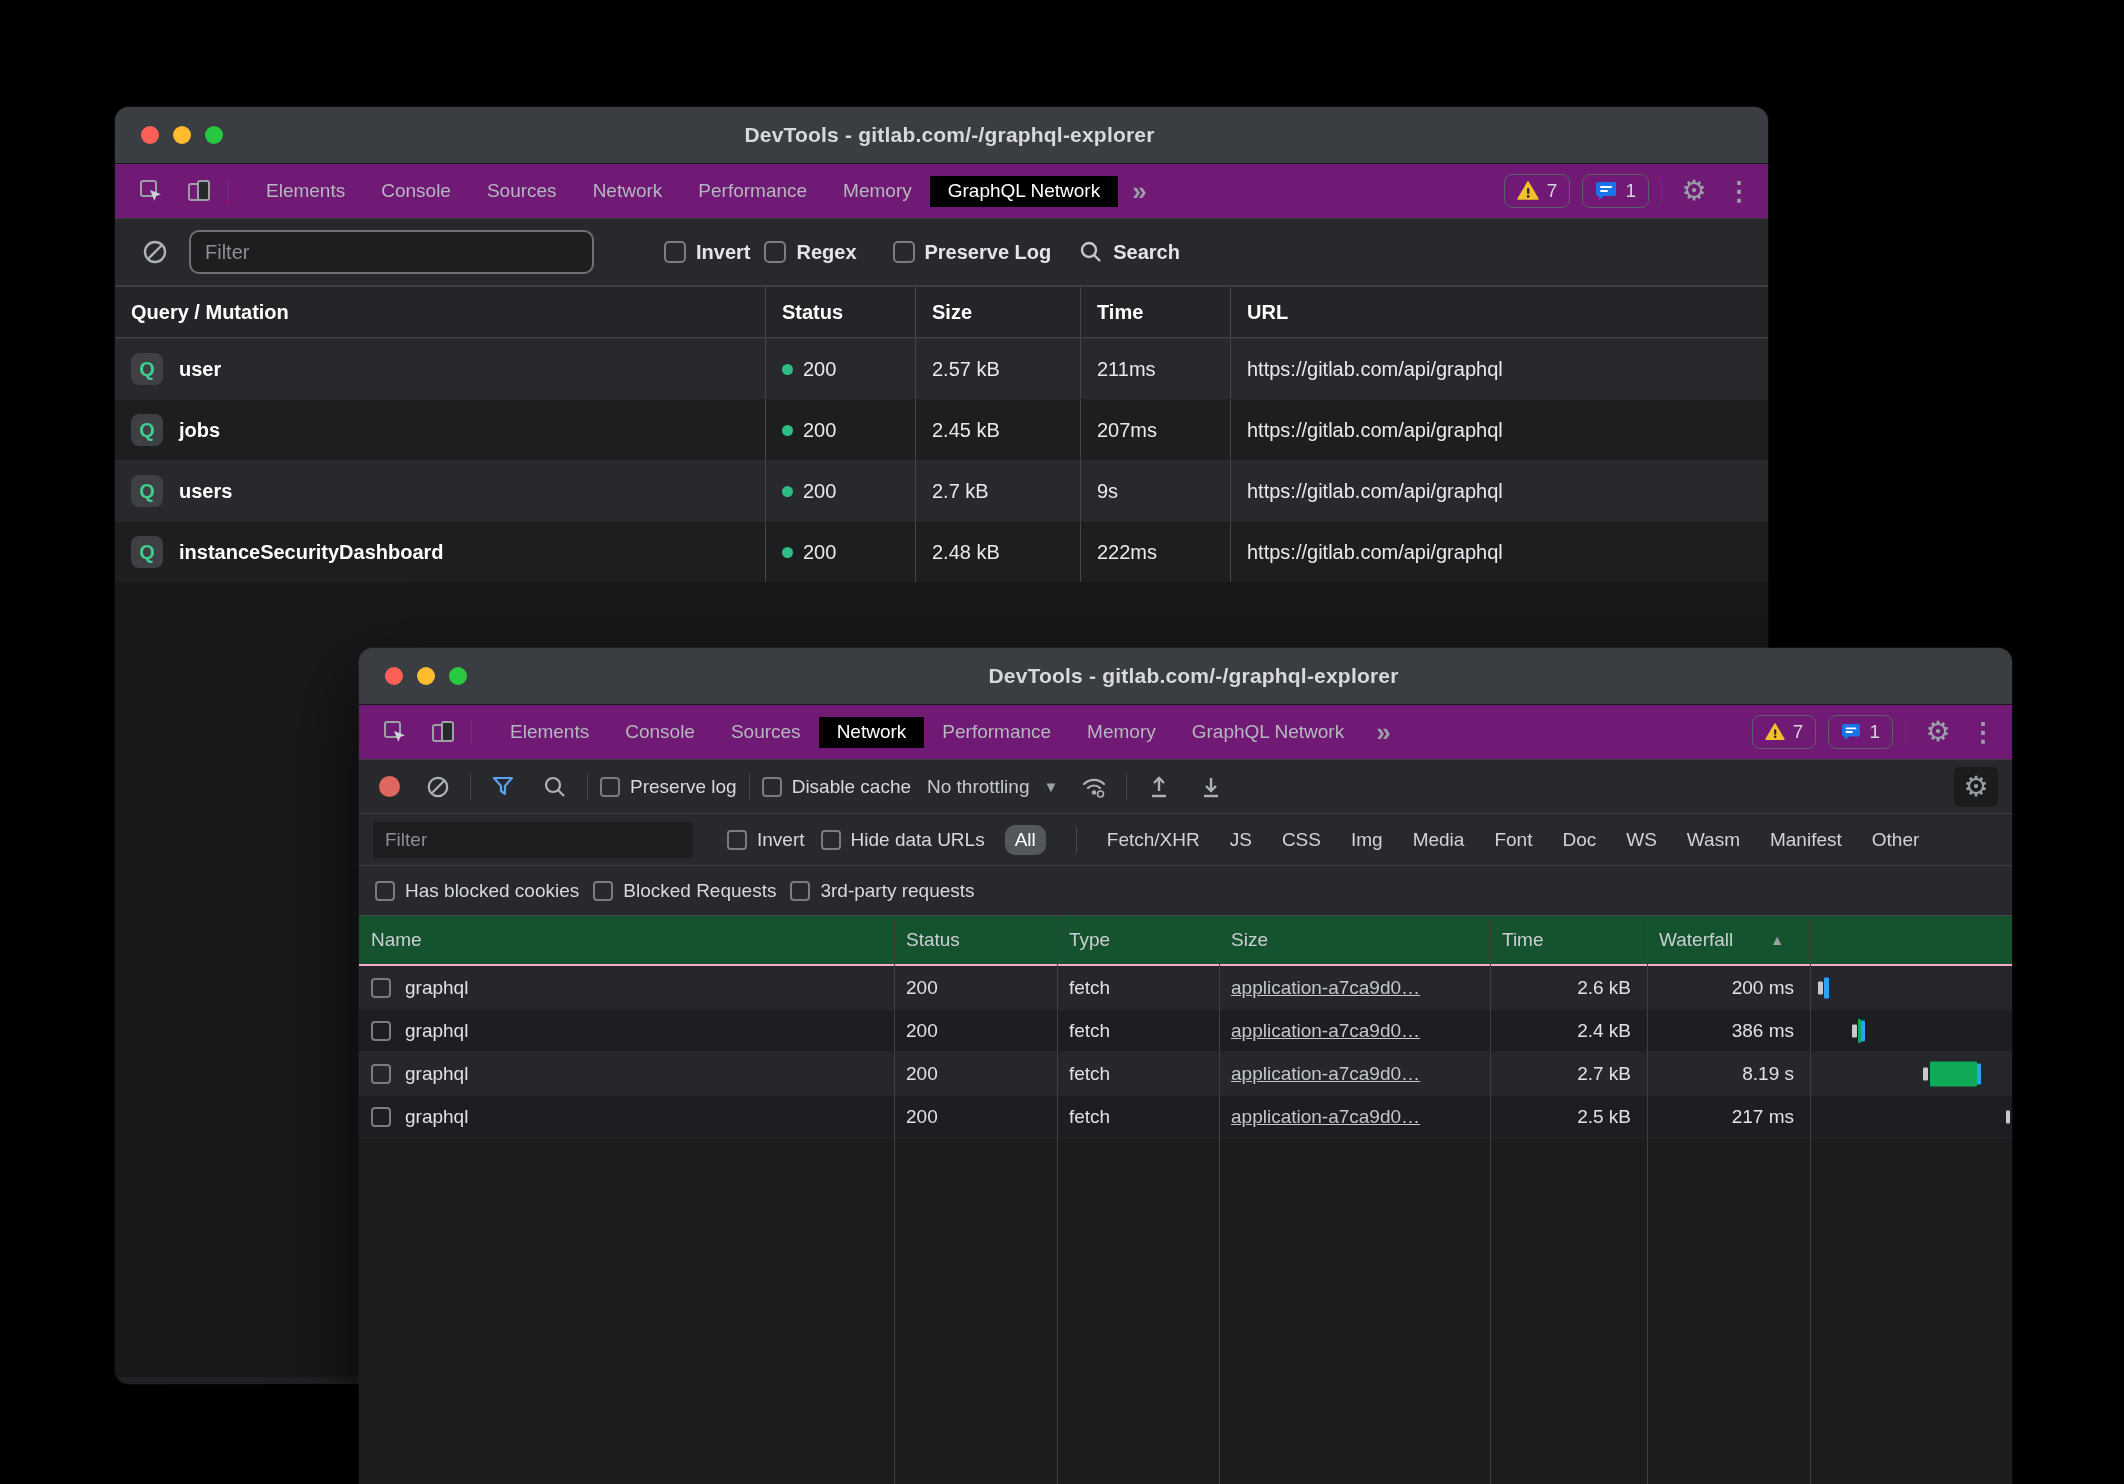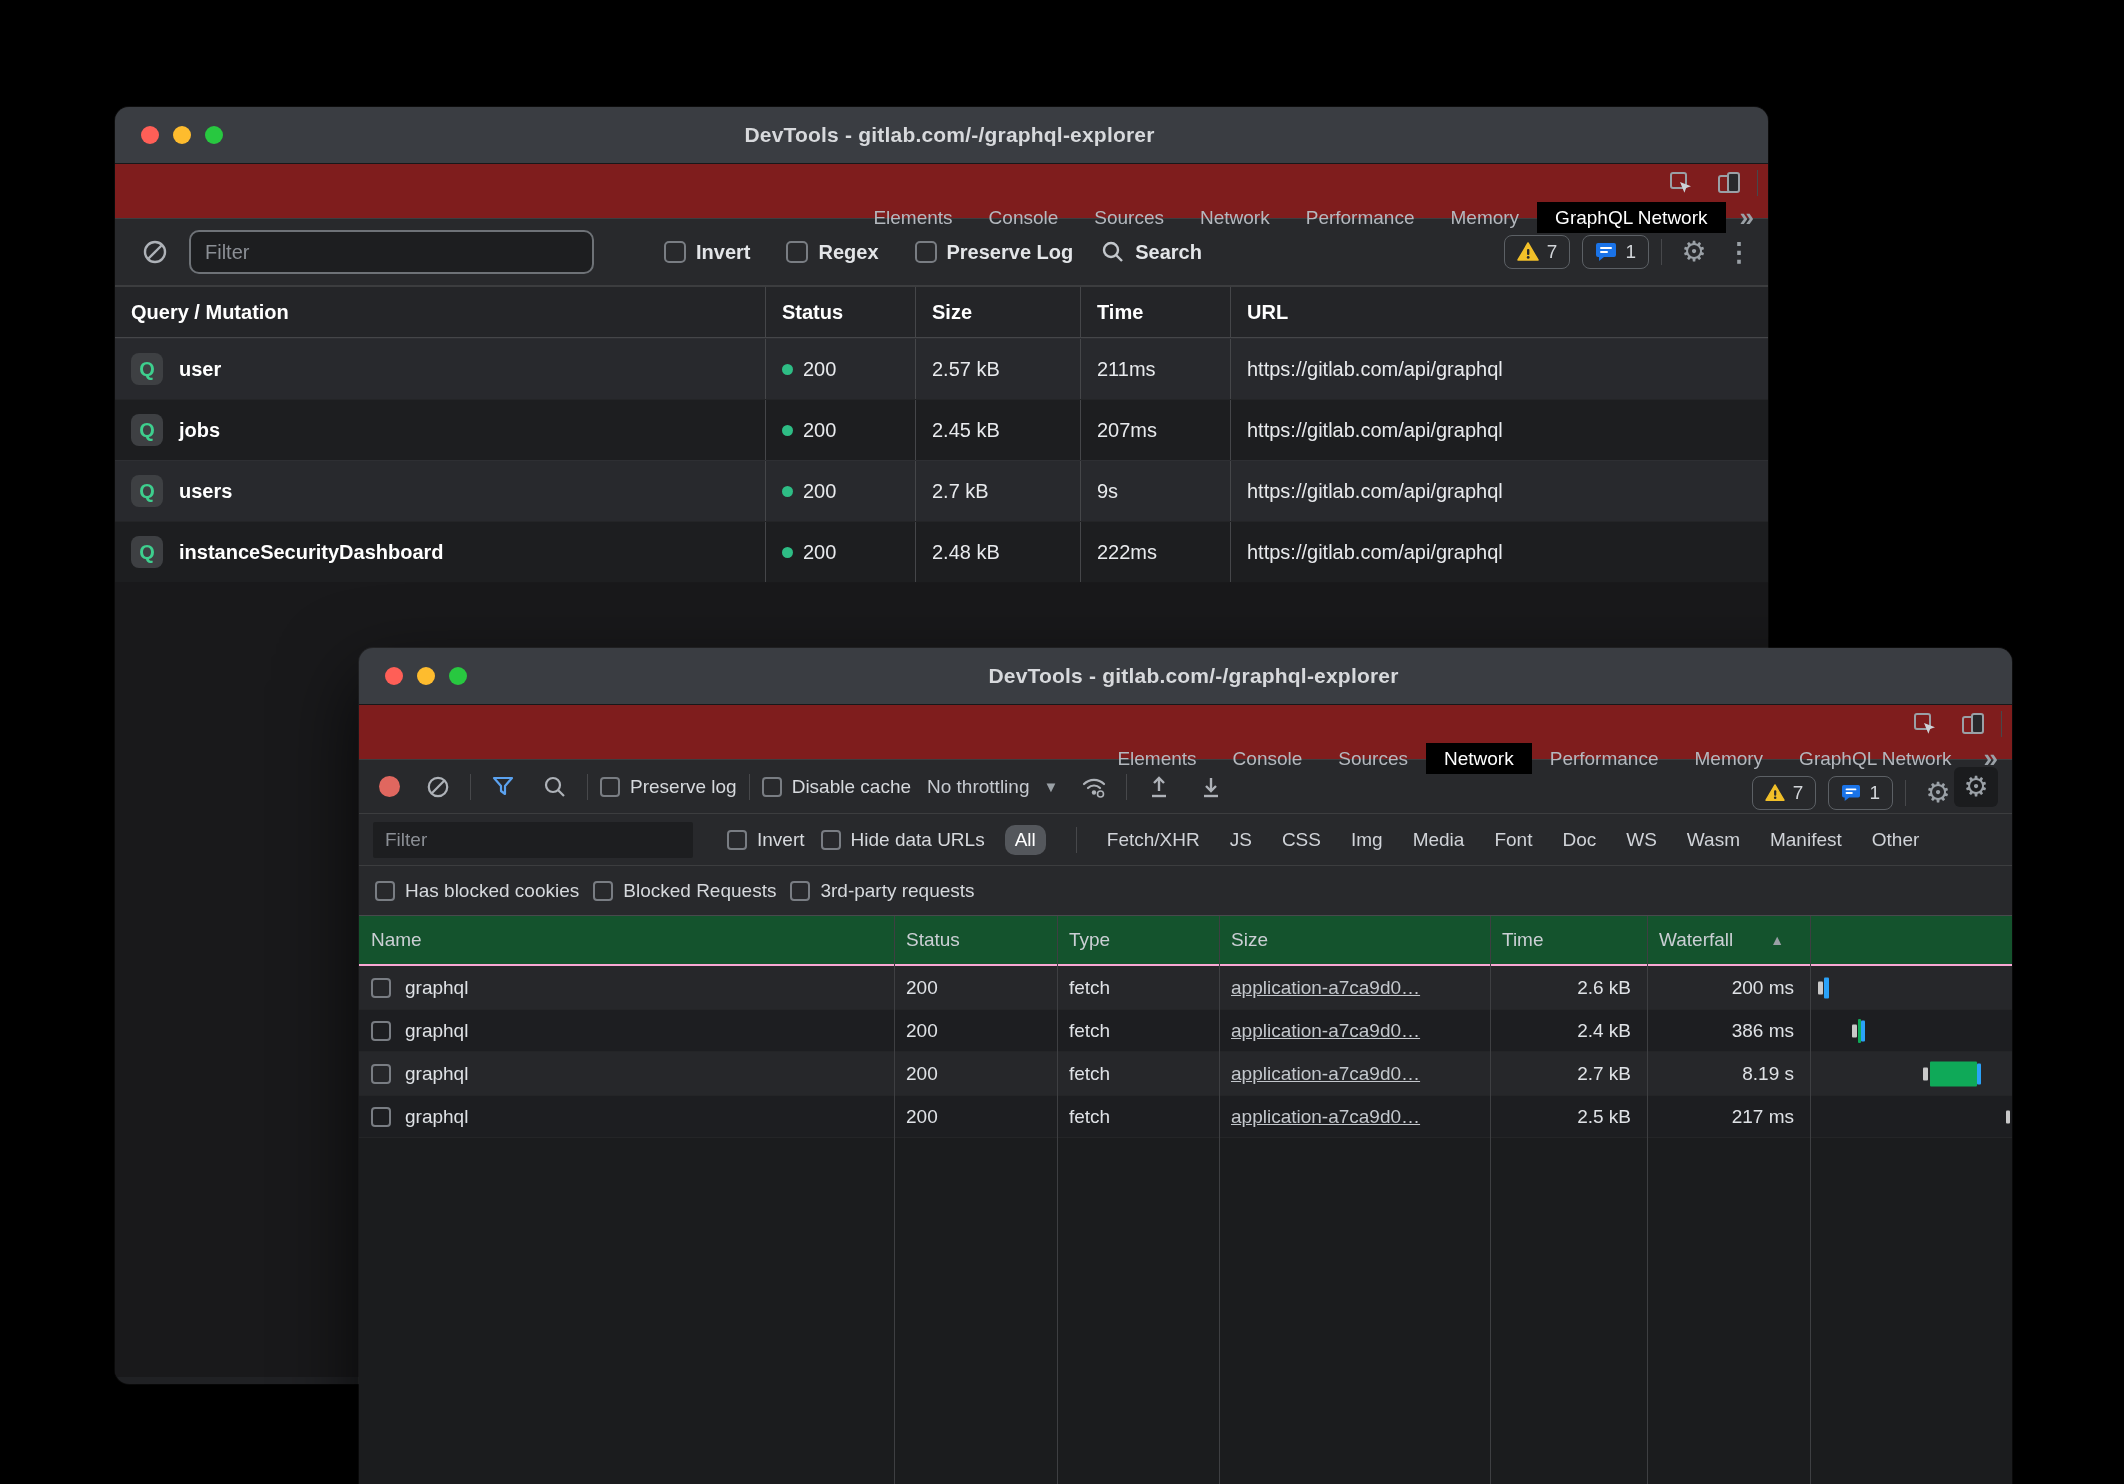--- a/index.html
+++ b/index.html
@@ -15,22 +15,22 @@
   
   .titlebar { position:relative; height:57px; background:#3a3d42; border-bottom:1px solid #17181a;
               display:flex; align-items:center; }
   .traffic { display:flex; gap:14px; margin-left:26px; }
   .light { width:18px; height:18px; border-radius:50%; }
   .light.red { background:#ff5f57; } .light.yellow { background:#febc2e; } .light.green { background:#28c840; }
   .win-title { position:absolute; left:16px; right:0; text-align:center; color:#d7d9dc;
                font-size:21px; font-weight:700; letter-spacing:.2px; }
 
   
-  .tabstrip { height:55px; background:#7f1d1d; border-bottom:1px solid #3c3d3f;
-              display:flex; align-items:flex-end;flex-direction:column; }
+  .tabstrip { height:55px; background:#701a75; border-bottom:1px solid #3c3d3f;
+              display:flex; align-items:center; }
   .strip-icons { display:flex; align-items:center; gap:8px; padding:0 10px 0 16px; }
   .icon-btn { width:40px; height:38px; display:flex; align-items:center; justify-content:center;
               border-radius:6px; cursor:default; }
   .vsep { width:1px; height:26px; background:#47484b; align-self:center; }
   .tabs { display:flex; align-items:stretch; margin-left:10px; }
   .tab { display:flex; align-items:center; padding:0 18px; color:#b4b8be; font-size:19px; white-space:nowrap; }
   .tab.selected { background:#000; color:#fff; }
   .more-tabs { display:flex; align-items:center; padding:0 14px; color:#9aa0a6; font-size:26px; font-weight:700; }
   .strip-right { margin-left:auto; display:flex; align-items:center; gap:12px; padding-right:16px; }
   .badge-pill { display:flex; align-items:center; gap:8px; border:1px solid #5c6065; border-radius:8px;
@@ -173,21 +173,21 @@
       <svg width="26" height="26" viewBox="0 0 26 26">
           <circle cx="13" cy="13" r="10" fill="none" stroke="#aeb2b8" stroke-width="2.4"></circle>
           <line x1="6" y1="20" x2="20" y2="6" stroke="#aeb2b8" stroke-width="2.4"></line>
         </svg>
     </div>
     <input class="gql-filter-input" type="text" placeholder="Filter" style="">
     <div class="chk-group" style="margin-left:56px;">
       <div class="checkbox"></div>
       <span class="chk-label">Invert</span>
     </div>
-    <div class="chk-group" style="margin-left:22px;">
+    <div class="chk-group" style="">
       <div class="checkbox"></div>
       <span class="chk-label">Regex</span>
     </div>
     <div class="chk-group" style="margin-left:22px;">
       <div class="checkbox"></div>
       <span class="chk-label">Preserve Log</span>
     </div>
     <div class="gql-search">
       <svg width="24" height="24" viewBox="0 0 24 24">
           <circle cx="10" cy="10" r="7" fill="none" stroke="#c3c7cc" stroke-width="2.4"></circle>

